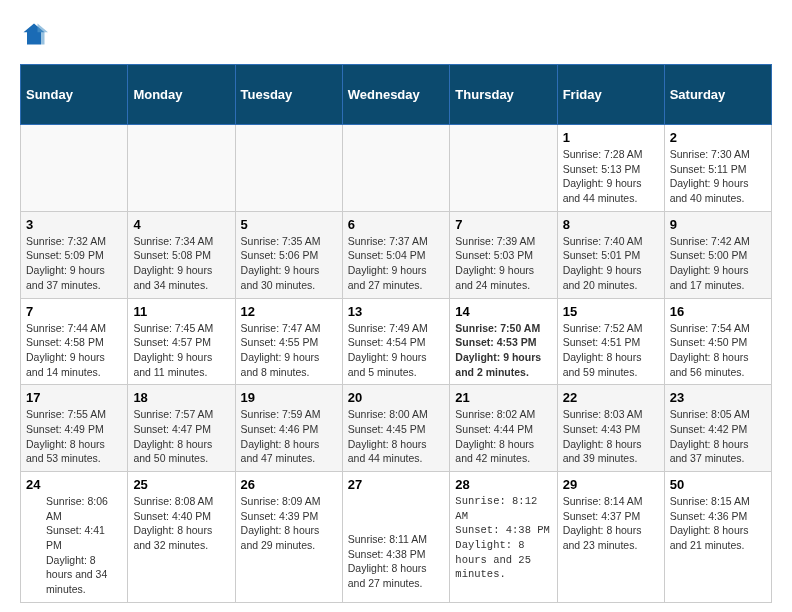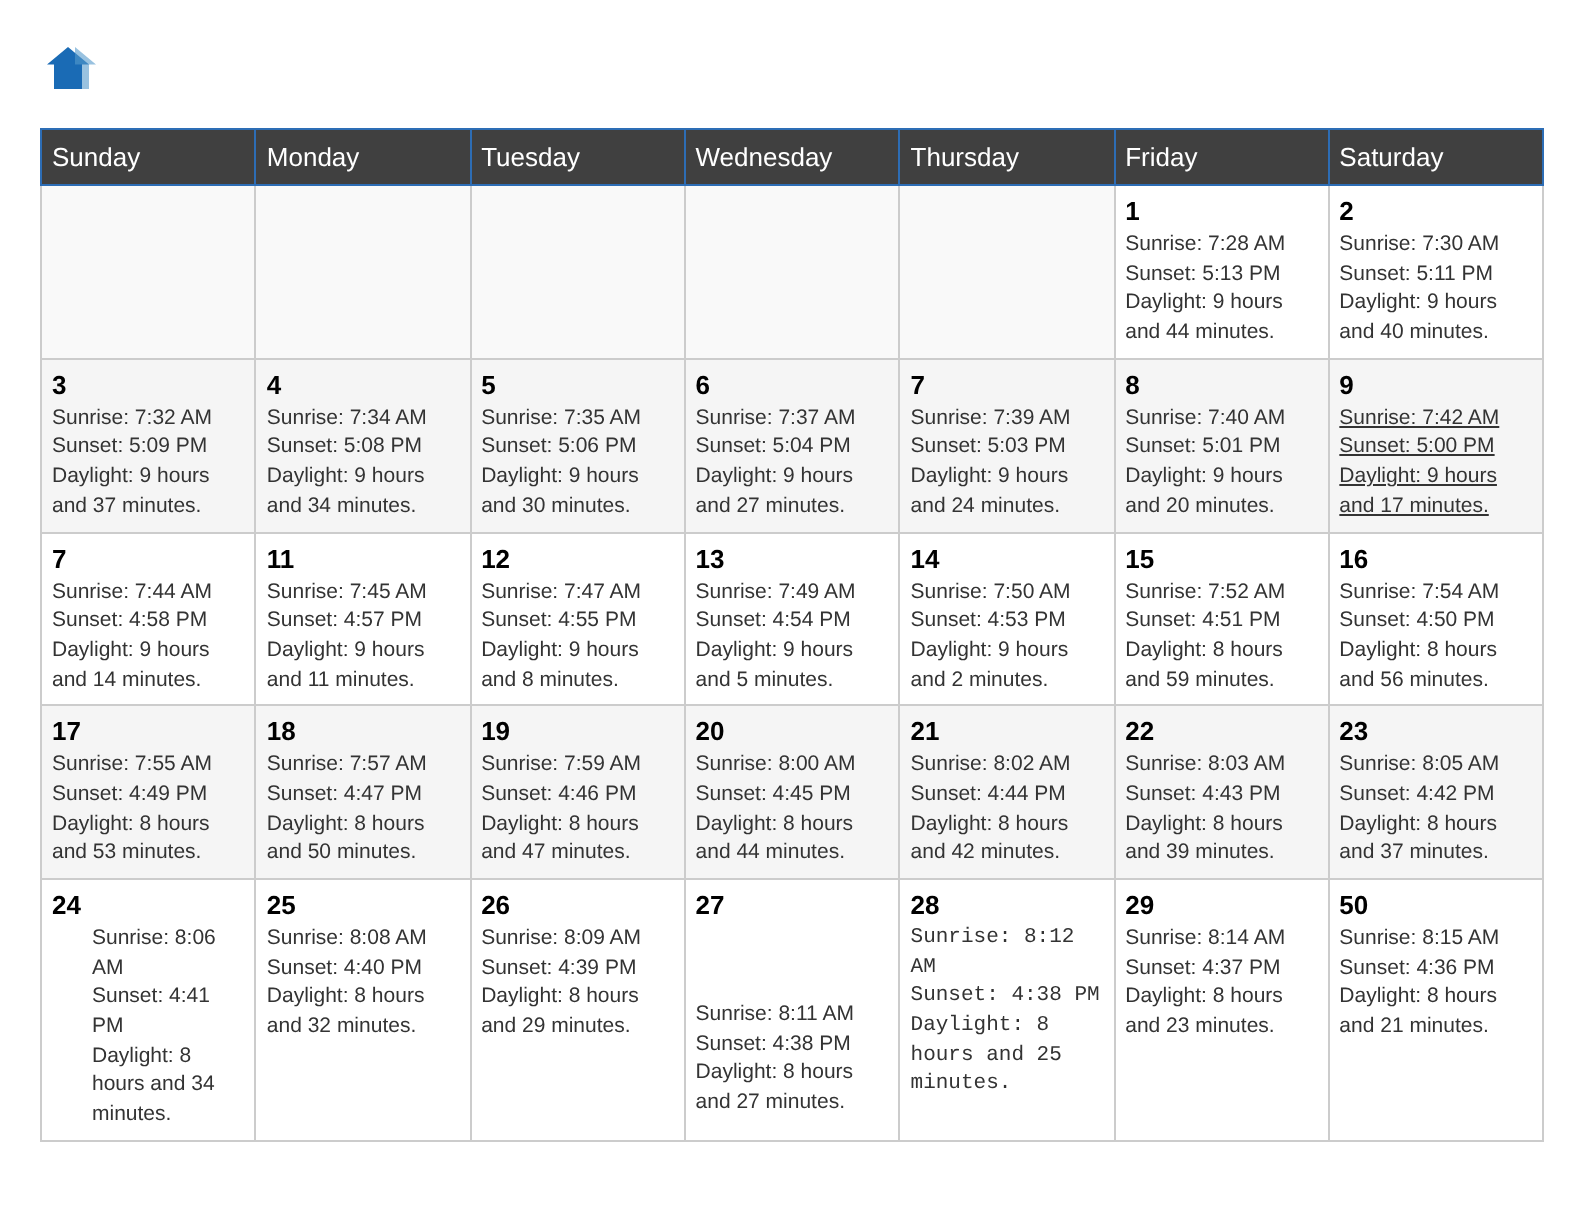--- a/index.html
+++ b/index.html
@@ -43,25 +43,25 @@
     .subtitle {
       font-size: 14px;
       color: #555;
     }
     table {
       width: 100%;
       border-collapse: collapse;
       font-size: 11px;
     }
     thead tr th {
-      background: #404040;
+      background: #0c4a6e;
       color: #fff;
-      padding: 6px 5px;
+      padding: 22px 5px;
       font-size: 13px;
-      font-weight: normal;
+      font-weight: bold;
       text-align: left;
       border: 1px solid #2d6db5;
     }
     tbody tr td {
       border: 1px solid #ccc;
       vertical-align: top;
       padding: 5px 5px;
       height: 80px;
       width: 108px;
       background: #fff;
@@ -168,21 +168,21 @@
 Daylight: 9 hours and 24 minutes.</div>
         </td>
         <td>
           <span class="day-num">8</span>
           <div class="day-info" style="white-space: pre-line;">Sunrise: 7:40 AM
 Sunset: 5:01 PM
 Daylight: 9 hours and 20 minutes.</div>
         </td>
         <td>
           <span class="day-num">9</span>
-          <div class="day-info" style="white-space: pre-line; text-decoration: underline;">Sunrise: 7:42 AM
+          <div class="day-info" style="white-space: pre-line;">Sunrise: 7:42 AM
 Sunset: 5:00 PM
 Daylight: 9 hours and 17 minutes.</div>
         </td>
       </tr>
       <tr>
         <td>
           <span class="day-num">7</span>
           <div class="day-info" style="white-space: pre-line;">Sunrise: 7:44 AM
 Sunset: 4:58 PM
 Daylight: 9 hours and 14 minutes.</div>
@@ -200,21 +200,21 @@
 Daylight: 9 hours and 8 minutes.</div>
         </td>
         <td>
           <span class="day-num">13</span>
           <div class="day-info" style="white-space: pre-line;">Sunrise: 7:49 AM
 Sunset: 4:54 PM
 Daylight: 9 hours and 5 minutes.</div>
         </td>
         <td>
           <span class="day-num">14</span>
-          <div class="day-info" style="white-space: pre-line;">Sunrise: 7:50 AM
+          <div class="day-info" style="white-space: pre-line; font-weight: bold;">Sunrise: 7:50 AM
 Sunset: 4:53 PM
 Daylight: 9 hours and 2 minutes.</div>
         </td>
         <td>
           <span class="day-num">15</span>
           <div class="day-info" style="white-space: pre-line;">Sunrise: 7:52 AM
 Sunset: 4:51 PM
 Daylight: 8 hours and 59 minutes.</div>
         </td>
         <td>

